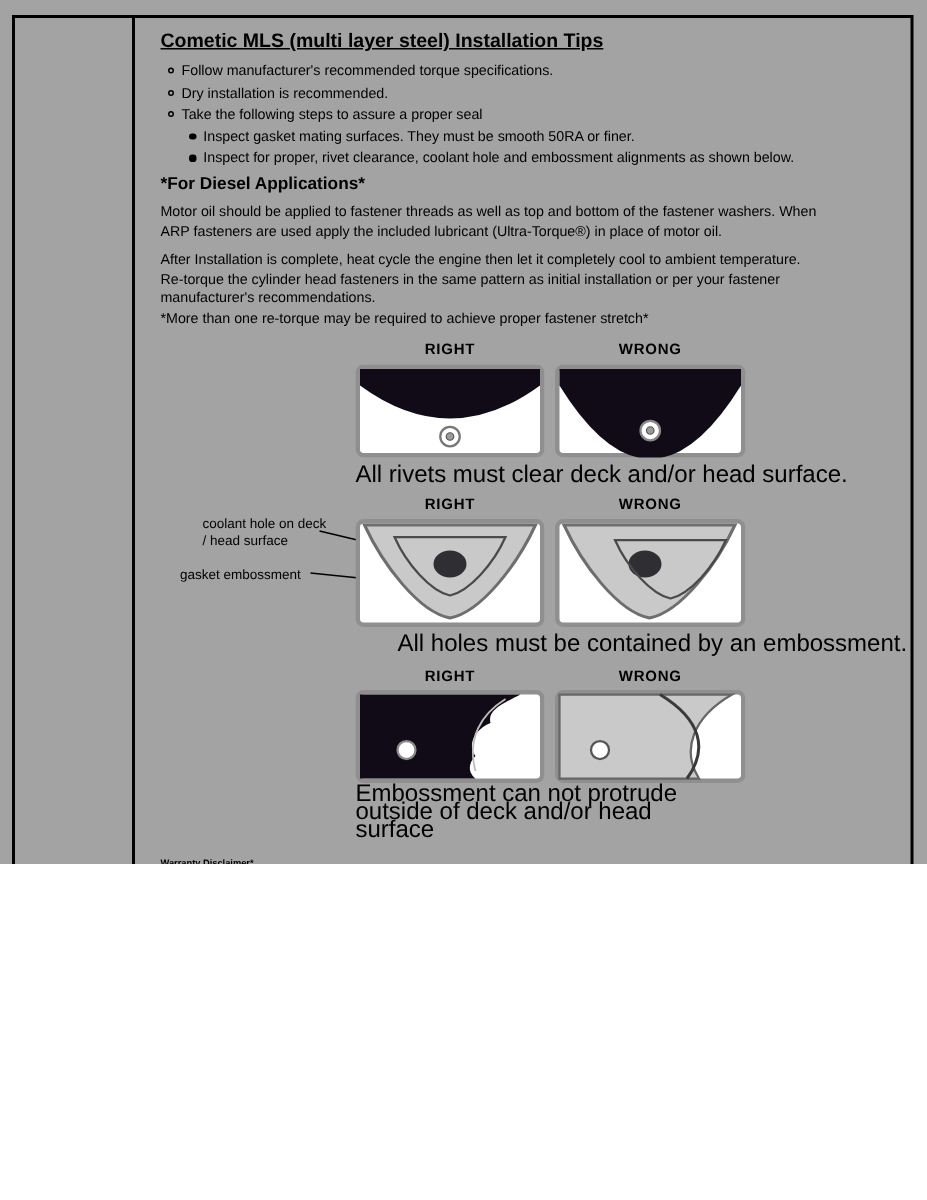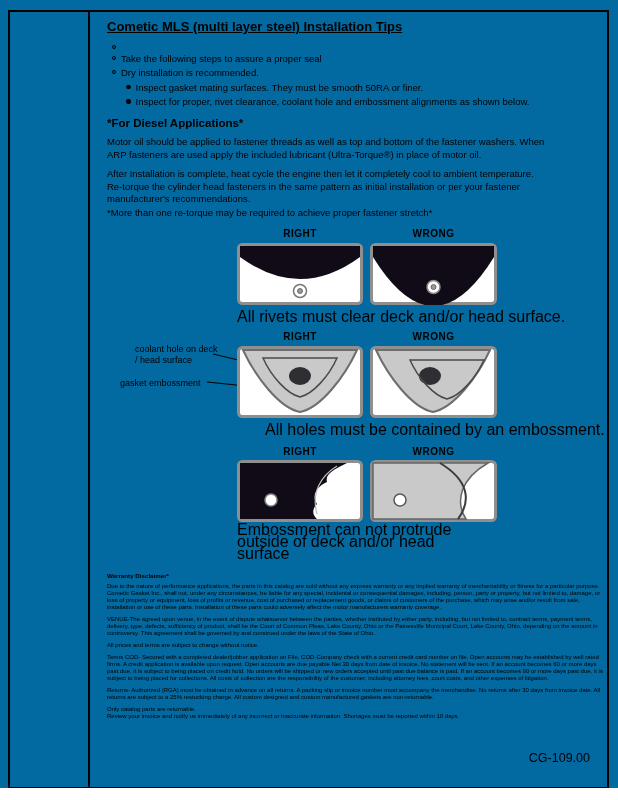--- a/index.html
+++ b/index.html
@@ -1,18 +1,18 @@
 <!DOCTYPE html>
 <html><head>
 <meta charset="utf-8">
 <style>
   * { margin:0; padding:0; box-sizing:border-box; }
   html,body { background:#fff; }
   body { font-family:"Liberation Sans", sans-serif; color:#000; }
-  .page { position:relative; width:618px; height:788px; background:#0369a1; overflow:hidden; }
+  .page { position:relative; width:618px; height:576px; background:#a3a3a3; overflow:hidden; }
 
   .frame { position:absolute; left:8px; top:10px; width:601px; height:779px; border:2px solid #000; }
   .vrule { position:absolute; left:88px; top:10px; height:779px; width:0; border-left:2px solid #000; }
 
   .title { position:absolute; left:107px; top:19px; font-size:13px; font-weight:bold; text-decoration:underline; }
 
   .tips { position:absolute; left:112px; top:42px; font-size:9.5px; }
   .tip-row { display:flex; align-items:flex-start; margin-bottom:3.5px; }
   .tip-row .b-open { width:4px; height:4px; border:1px solid #000; border-radius:50%; margin:3px 5px 0 0; flex:0 0 auto; }
   .tip-sub { margin-left:14px; }
@@ -44,28 +44,29 @@
 <div class="page">
 
   <div class="frame"></div>
   <div class="vrule"></div>
 
   <div class="title">Cometic MLS (multi layer steel) Installation Tips</div>
 
   <div class="tips">
     <div class="tip-row">
       <span class="b-open"></span>
+      <span>Follow manufacturer's recommended torque specifications.</span>
+    </div>
+    <div class="tip-row">
+      <span class="b-open"></span>
+      <span>Dry installation is recommended.</span>
     </div>
     <div class="tip-row">
       <span class="b-open"></span>
       <span>Take the following steps to assure a proper seal</span>
-    </div>
-    <div class="tip-row">
-      <span class="b-open"></span>
-      <span>Dry installation is recommended.</span>
     </div>
     <div class="tip-row tip-sub">
       <span class="b-fill"></span>
       <span>Inspect gasket mating surfaces.  They must be smooth 50RA or finer.</span>
     </div>
     <div class="tip-row tip-sub">
       <span class="b-fill"></span>
       <span>Inspect for proper, rivet clearance, coolant hole and embossment alignments as shown below.</span>
     </div>
   </div>

